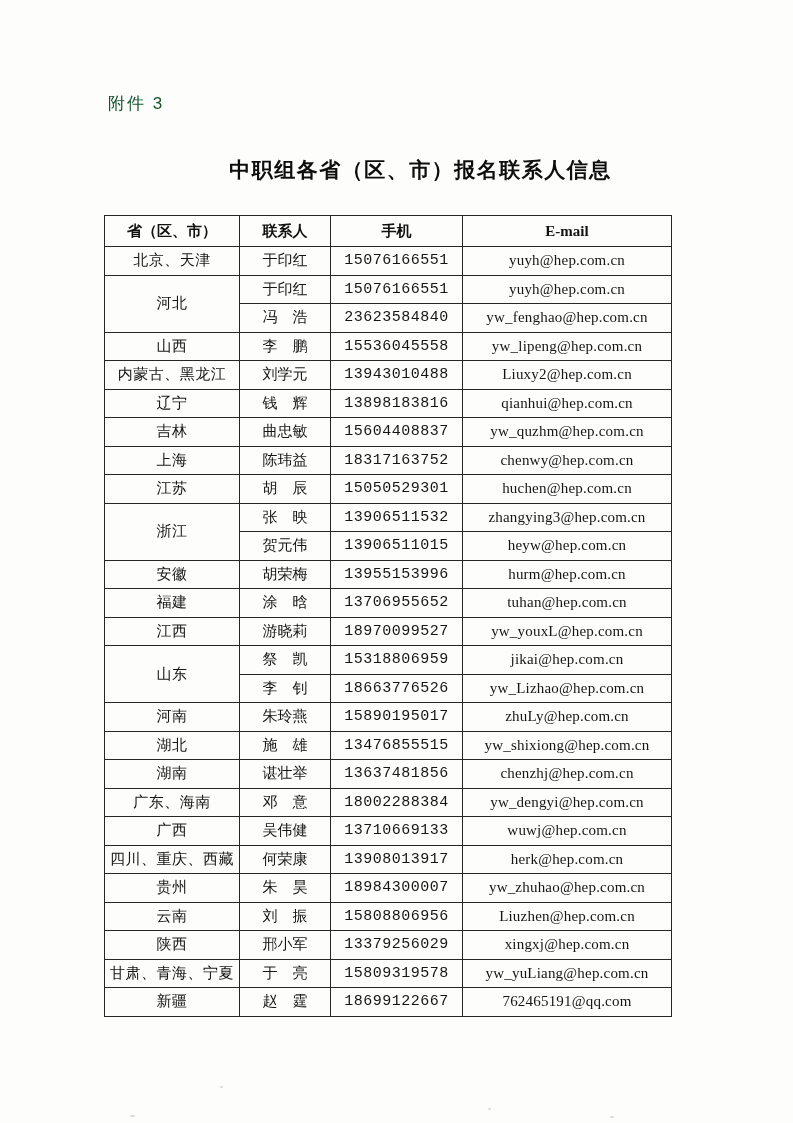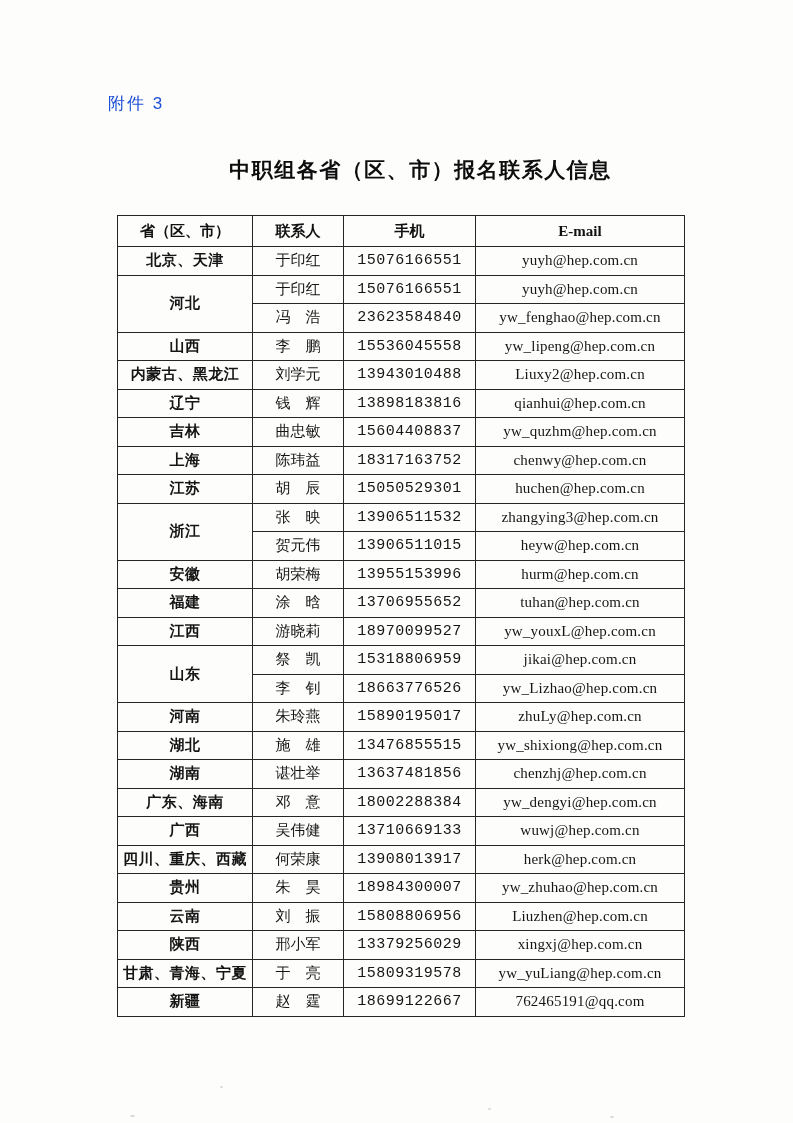--- a/index.html
+++ b/index.html
@@ -16,38 +16,38 @@
     overflow: hidden;
     font-family: "Liberation Sans", sans-serif;
     color: #151515;
   }
   .attachment-label {
     position: absolute;
     left: 108px;
     top: 92px;
     font-size: 17px;
     letter-spacing: 2px;
-    color: #1d4ed8;
+    color: #14532d;
   }
   .doc-title {
     position: absolute;
     left: 0;
     top: 156px;
     width: 100%;
     margin: 0;
     text-align: center;
     font-size: 21px;
     font-weight: bold;
     letter-spacing: 1.5px;
     color: #0d0d0d;
     padding-left: 24px;
   }
   table.contacts {
     position: absolute;
-    left: 117px;
+    left: 104px;
     top: 215px;
     width: 567px;
     border-collapse: collapse;
     table-layout: fixed;
     background: transparent;
   }
   table.contacts col.c-province { width: 135px; }
   table.contacts col.c-name     { width: 91px; }
   table.contacts col.c-phone    { width: 132px; }
   table.contacts col.c-email    { width: 209px; }
@@ -63,21 +63,21 @@
   table.contacts thead th {
     height: 30px;
     font-size: 15px;
     font-weight: bold;
     color: #111;
   }
   table.contacts tbody td {
     height: 27.5px;
     font-size: 15px;
   }
-  td.cell-province { letter-spacing: 0.5px; font-weight: bold; }
+  td.cell-province { letter-spacing: 0.5px; }
   td.cell-phone {
     font-family: Liberation Mono, monospace;
     font-size: 15.5px;
     letter-spacing: 0.5px;
   }
   th.hdr-email,
   td.cell-email {
     font-family: Liberation Serif, serif;
   }
   td.cell-email {

